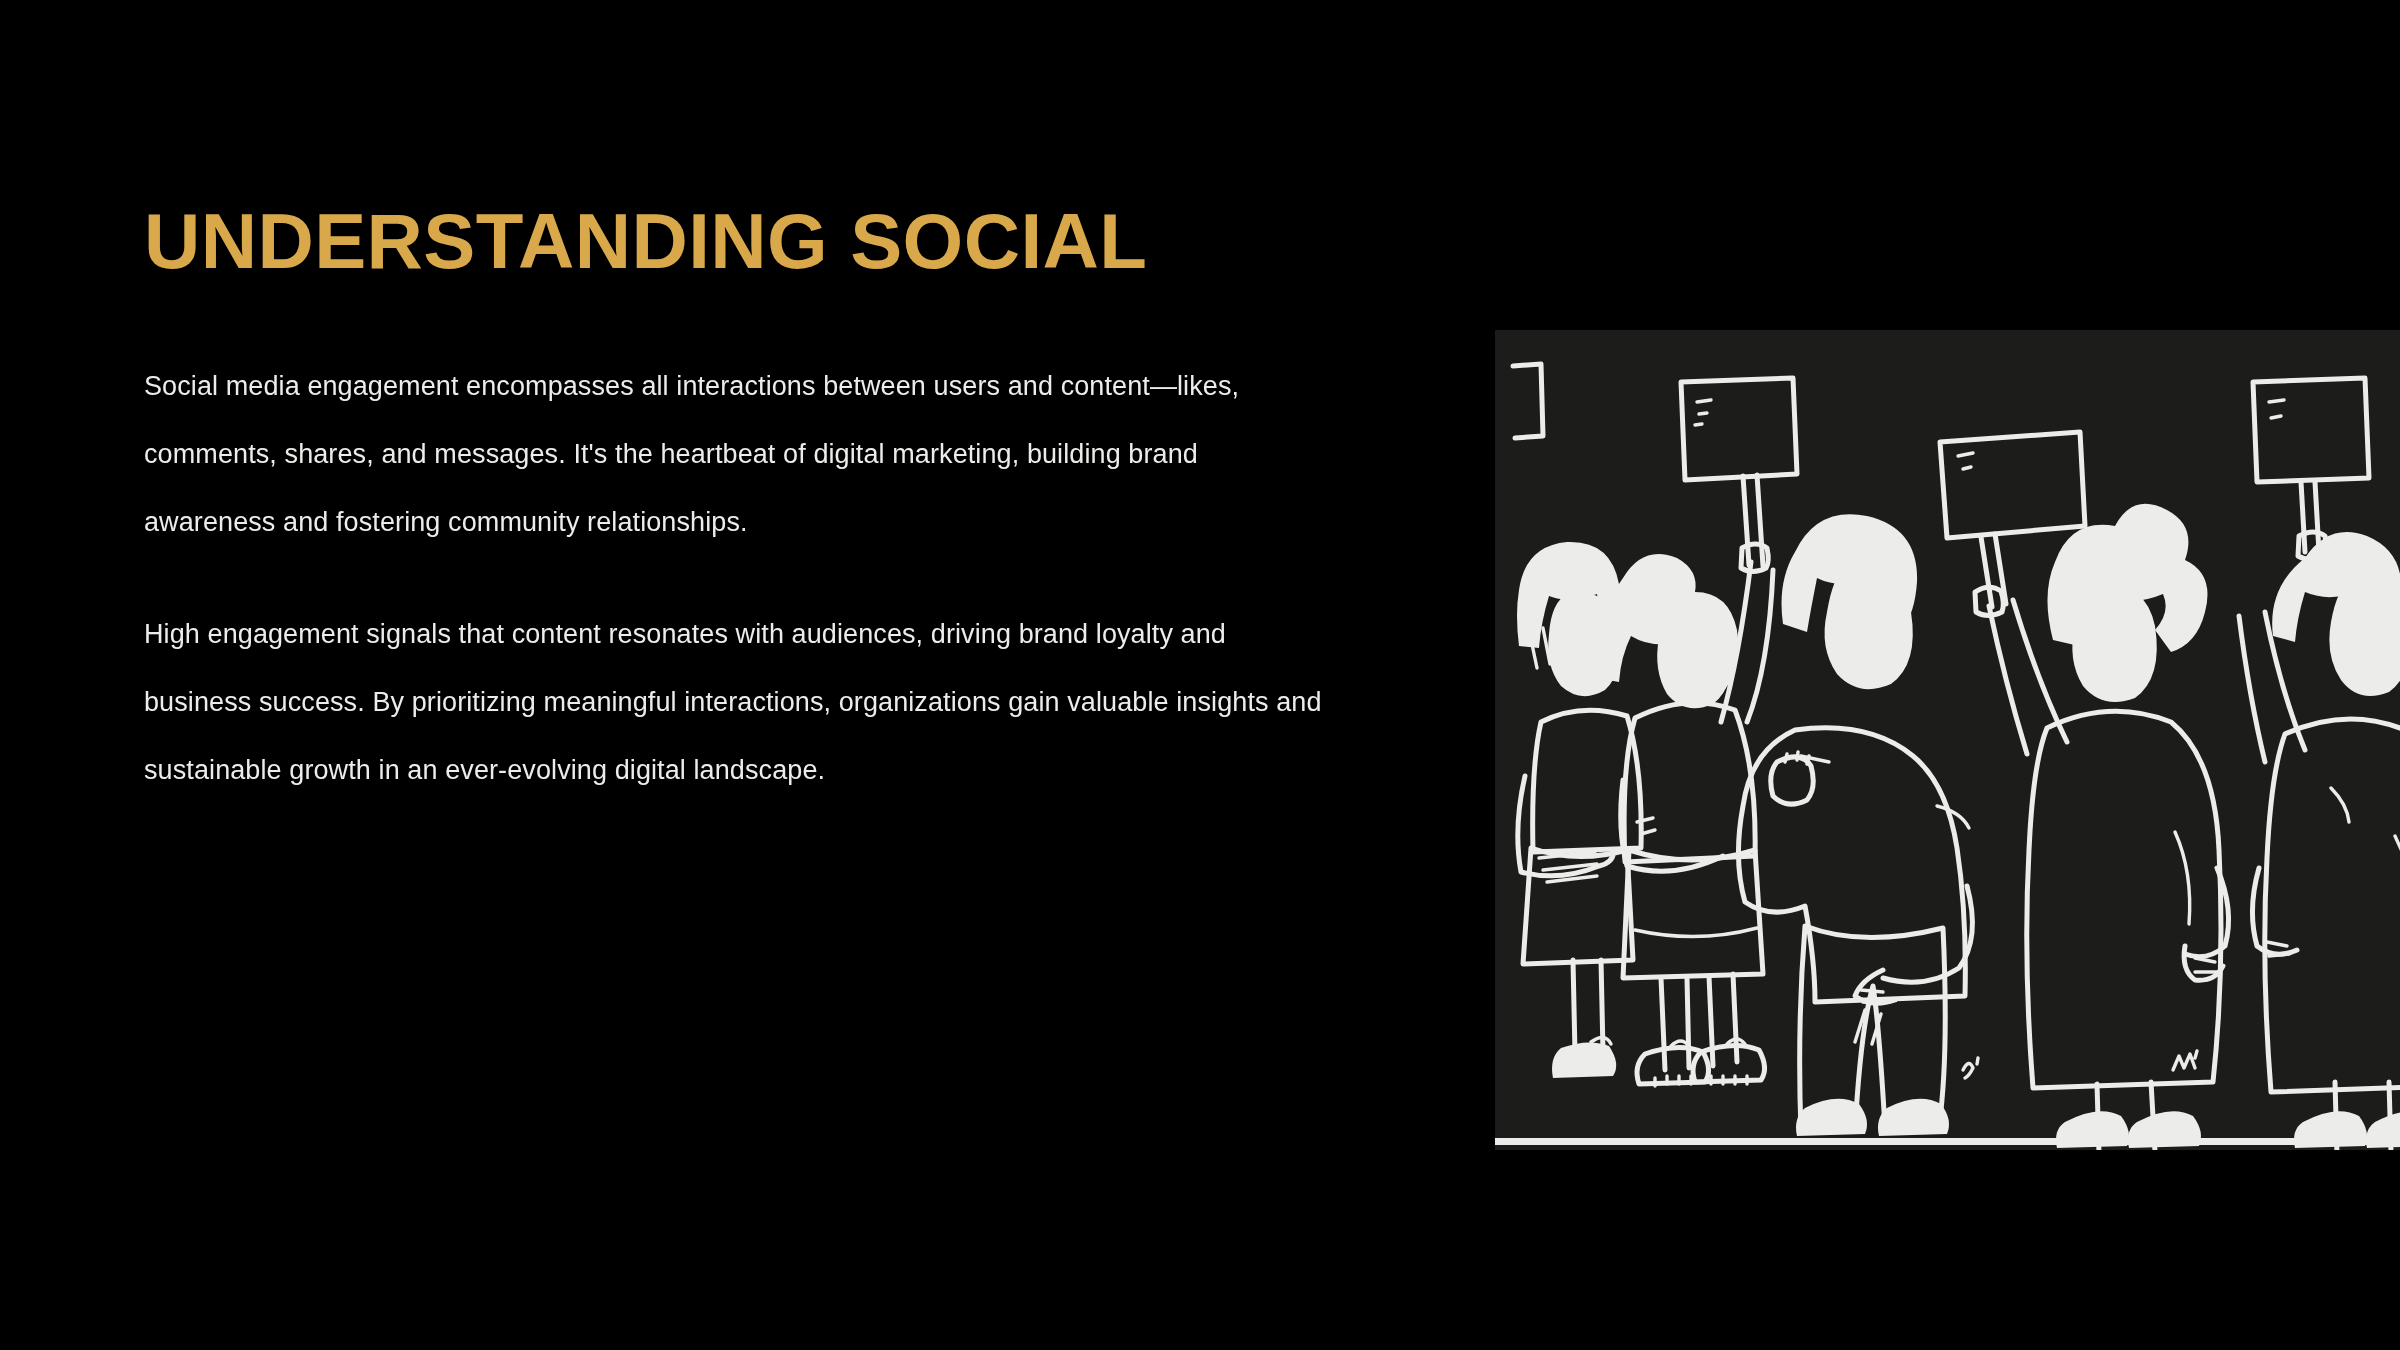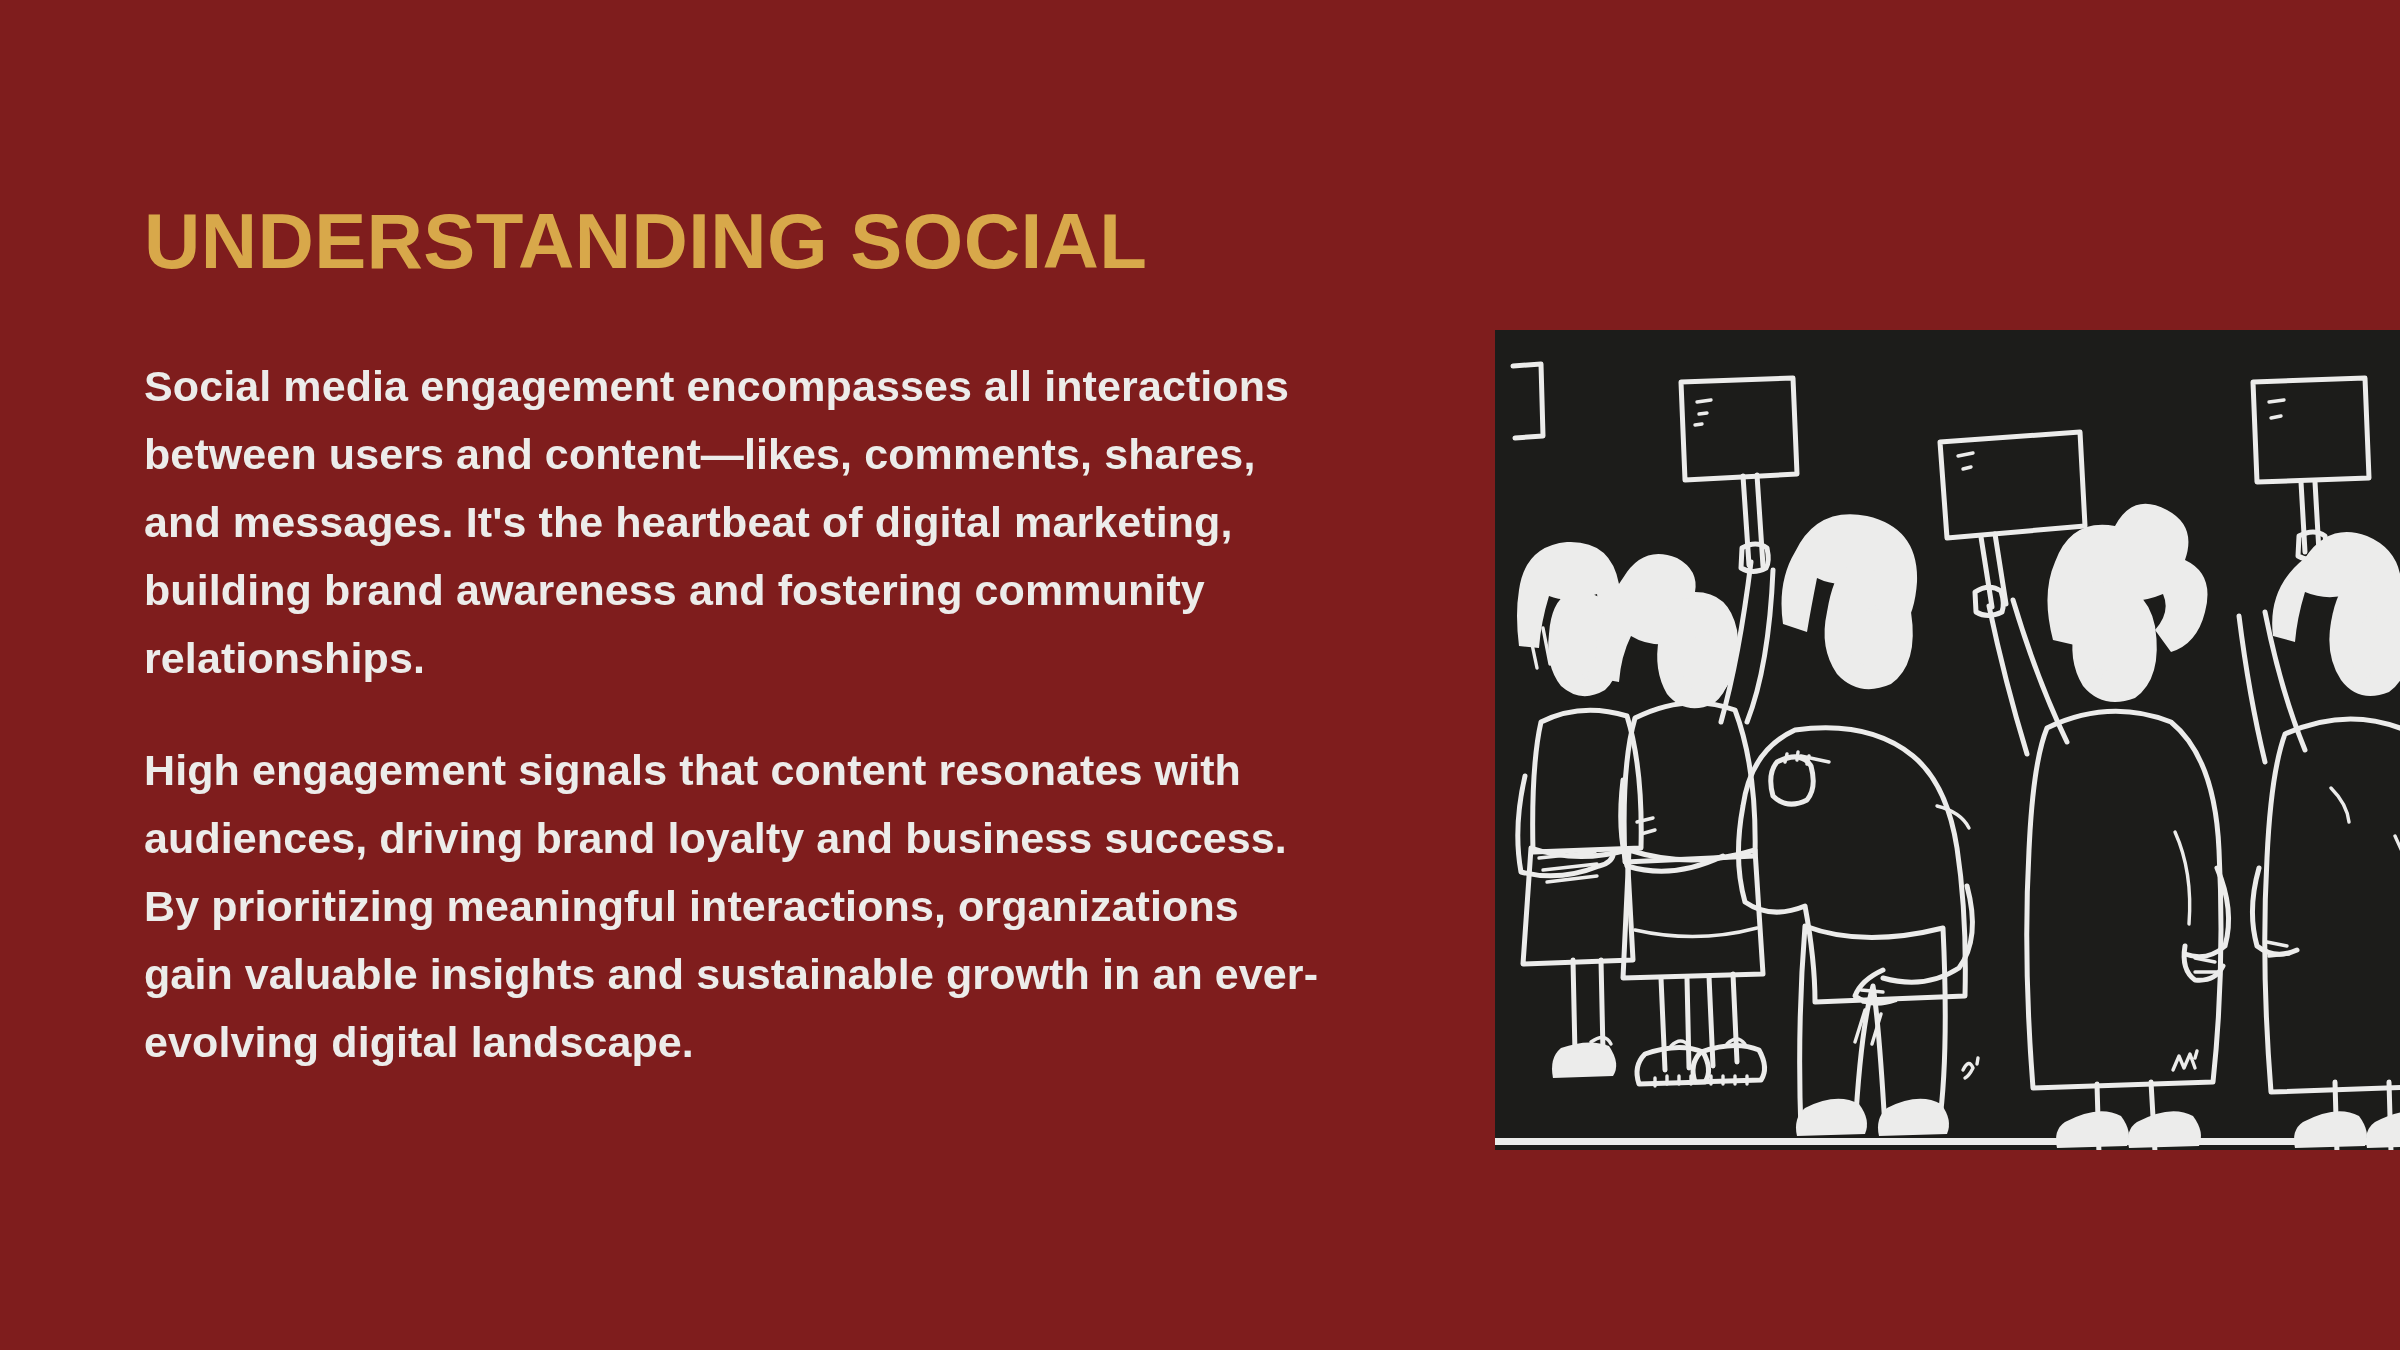--- a/index.html
+++ b/index.html
@@ -12,21 +12,21 @@
 
   body {
     background: #1c1c1a;
     font-family: "Liberation Sans", sans-serif;
     position: relative;
   }
 
   #slide {
     position: absolute;
     inset: 0;
-    background: #7f1d1d;
+    background: #000000;
   }
 
   
   #text-column {
     position: absolute;
     left: 144px;
     top: 196px;
     width: 1190px;
   }
 
@@ -38,22 +38,22 @@
     line-height: 1.16;
     letter-spacing: 0.4px;
     text-transform: uppercase;
     margin-bottom: 66px;
   }
   #page-title .title-line { display: block; white-space: nowrap; }
 
   .body-paragraph {
     color: #ececea;
     font-family: "Liberation Sans", sans-serif;
-    font-weight: 700;
-    font-size: 43px;
+    font-weight: 400;
+    font-size: 27px;
     line-height: 68px;
     letter-spacing: 0.1px;
     width: 1190px;
   }
   #paragraph-1 { margin-bottom: 44px; }
 
   
   #illustration-panel {
     position: absolute;
     left: 1495px;

